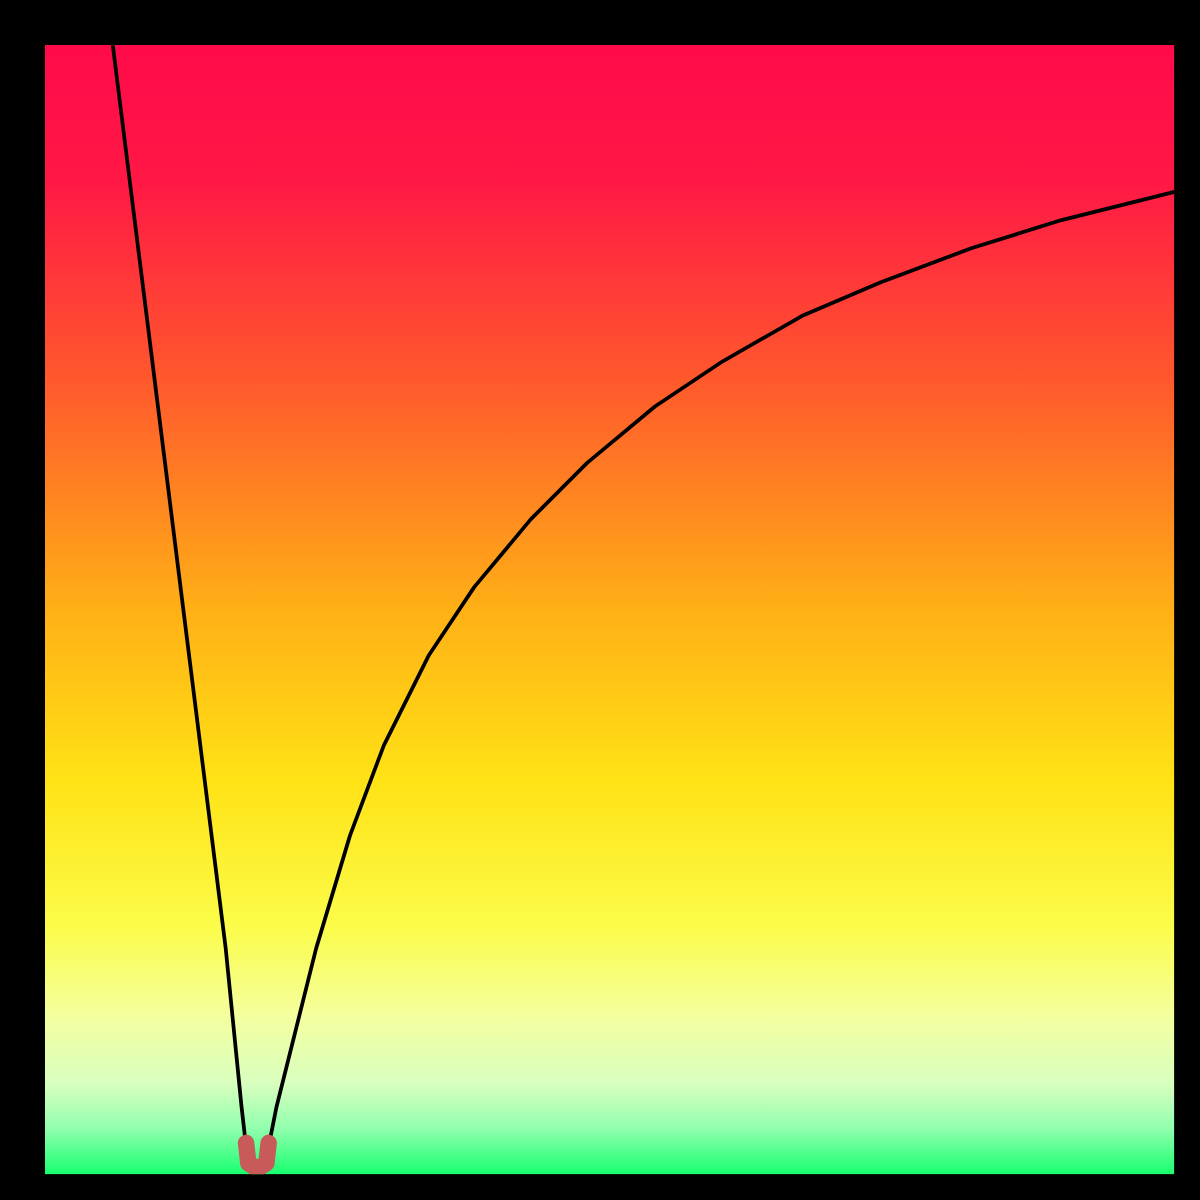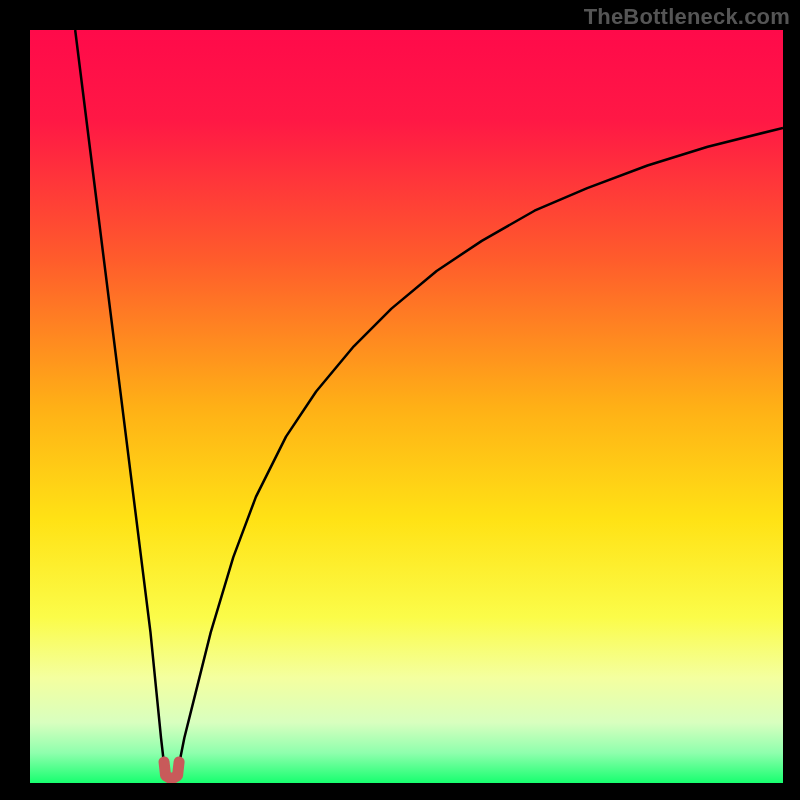--- a/index.html
+++ b/index.html
@@ -34,21 +34,20 @@
     font-weight: bold;
     color: #555;
     letter-spacing: 0.2px;
   }
 </style>
 </head>
 <body>
 
 <div class="frame">
 
-  <div class="watermark">TheBottleneck.com</div>
 
   <div class="plot">
     <svg id="chart-svg" width="753" height="753" viewBox="0 0 753 753" preserveAspectRatio="none">
       <defs>
         <linearGradient id="bg-grad" x1="0" y1="0" x2="0" y2="1">
             <stop offset="0%" stop-color="#ff0a4a"></stop>
             <stop offset="12%" stop-color="#ff1845"></stop>
             <stop offset="30%" stop-color="#ff5a2c"></stop>
             <stop offset="50%" stop-color="#ffb016"></stop>
             <stop offset="65%" stop-color="#ffe215"></stop>

